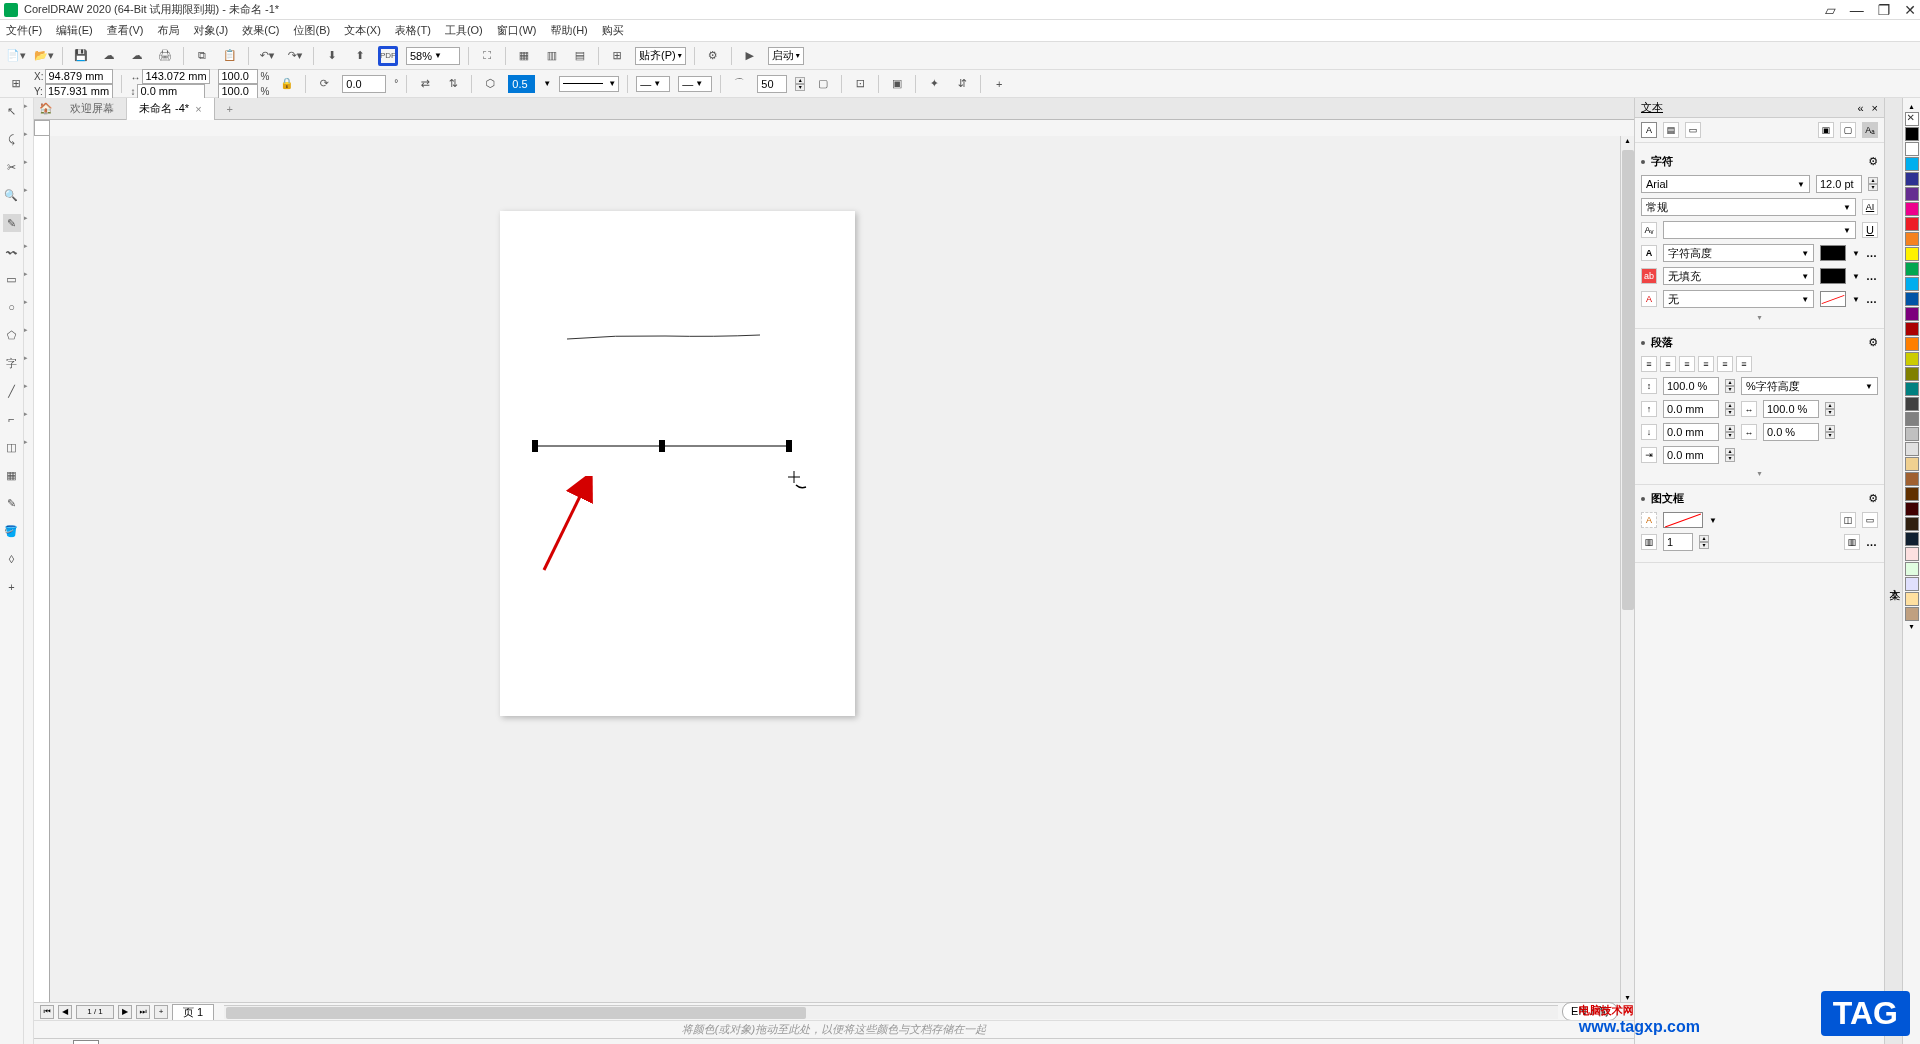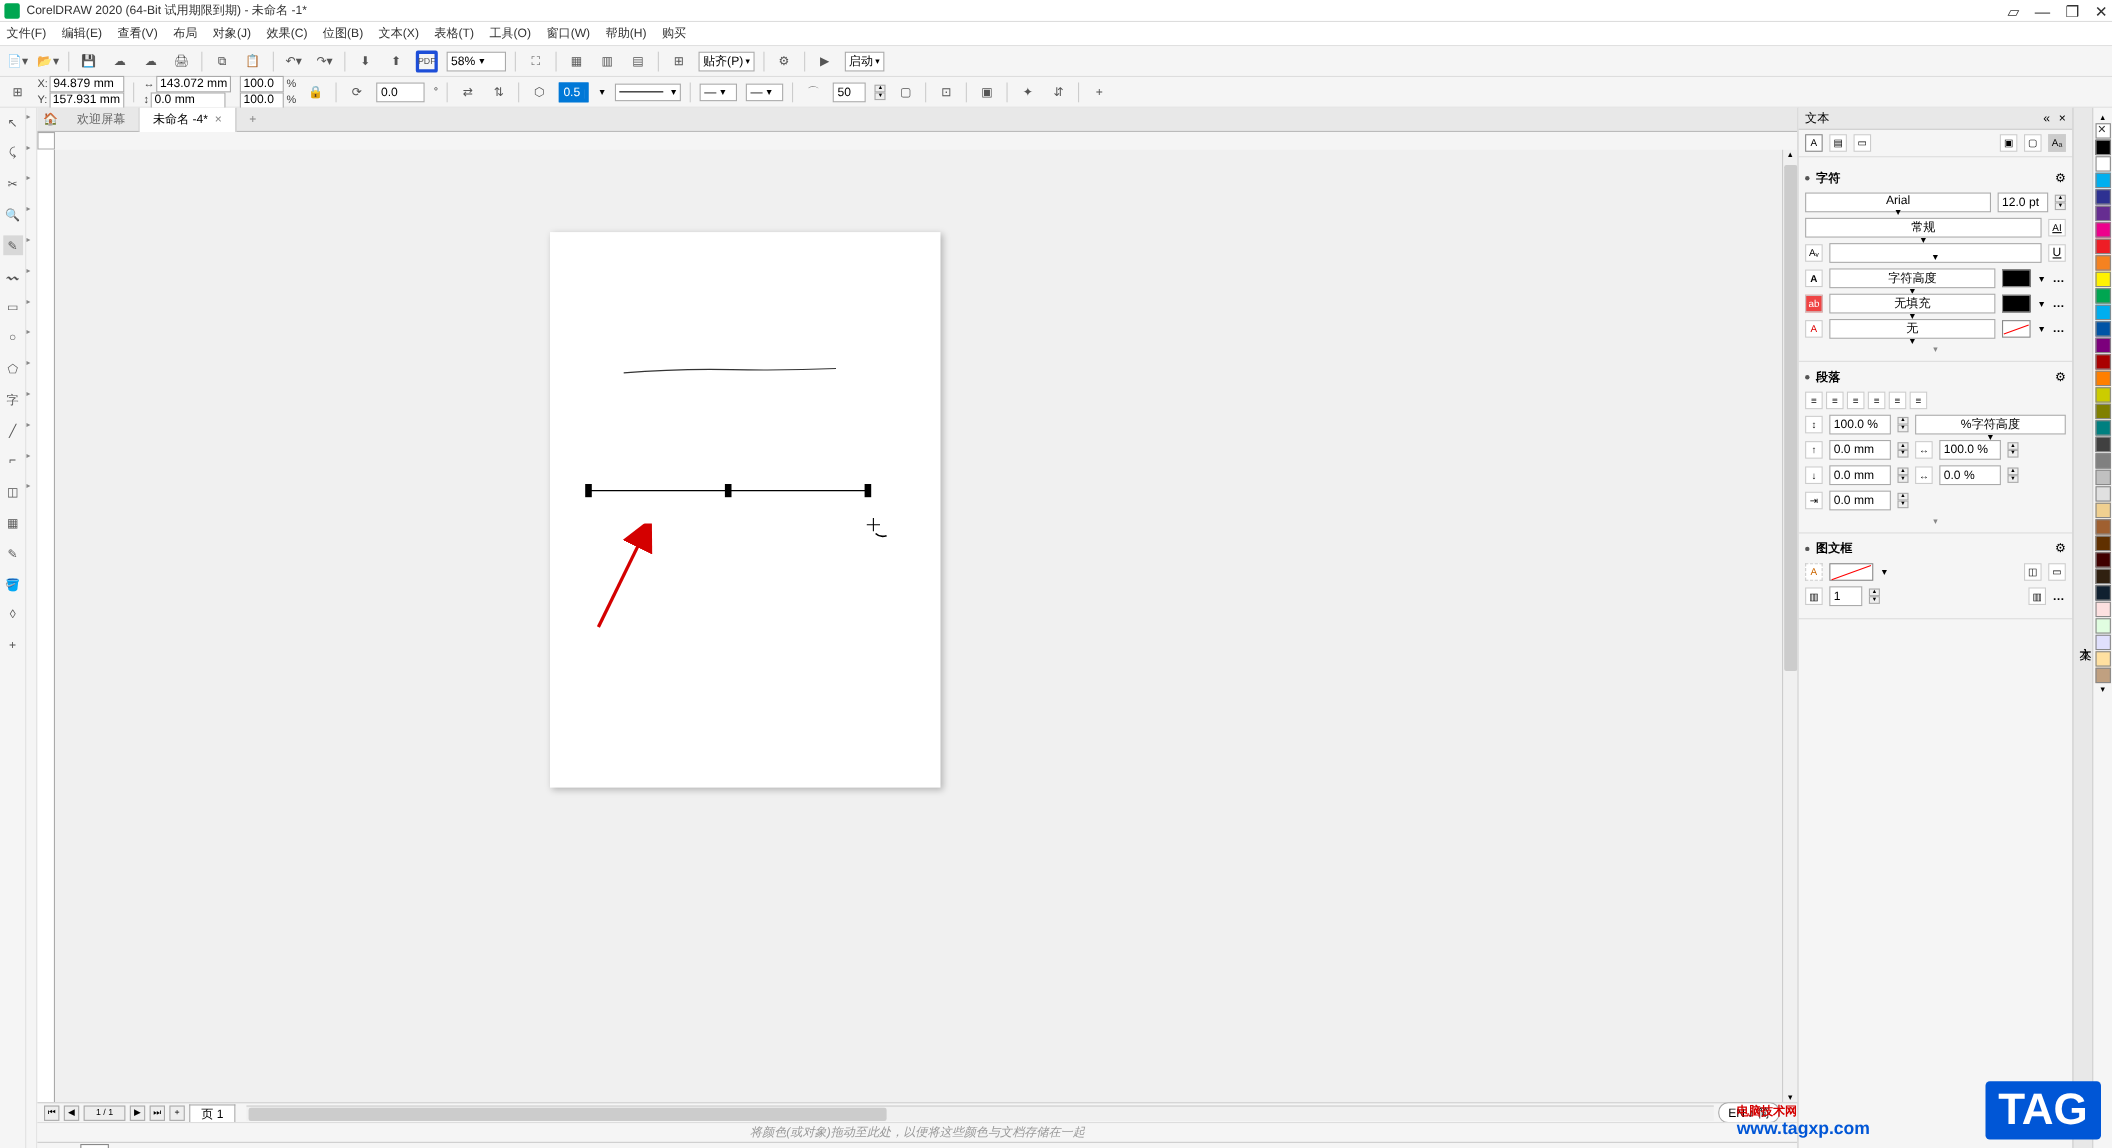--- a/index.html
+++ b/index.html
@@ -36,40 +36,40 @@
 .scroll-v { width: 14px; background: #f0f0f0; border-left: 1px solid #ccc; position: relative; }
 .scroll-v .thumb { position: absolute; left: 1px; width: 12px; background: #ccc; border-radius: 2px; }
 .pagenav { height: 18px; background: #f5f5f5; display: flex; align-items: center; padding: 0 6px; gap: 4px; border-top: 1px solid #ccc; }
 .pagenav .btn { width: 14px; height: 14px; border: 1px solid #aaa; background: #eee; font-size: 8px; display: flex; align-items: center; justify-content: center; cursor: pointer; }
 .pagenav .tab { padding: 0 10px; background: #fff; border: 1px solid #aaa; border-bottom: none; }
 .scroll-h { height: 14px; background: #f0f0f0; border-top: 1px solid #ccc; flex: 1; margin-left: 6px; position: relative; }
 .scroll-h .thumb { position: absolute; top: 1px; height: 12px; background: #ccc; border-radius: 2px; }
 .statusbar2 { height: 18px; background: #f5f5f5; display: flex; align-items: center; padding: 0 6px; gap: 8px; border-top: 1px solid #ccc; }
 .rightpanel { width: 250px; background: #f5f5f5; border-left: 1px solid #ccc; display: flex; flex-direction: column; }
 .panelheader { height: 20px; background: #e8e8e8; display: flex; align-items: center; padding: 0 6px; border-bottom: 1px solid #ccc; }
-.panelheader .title { flex: 1; }
+.panelheader .title { flex: 1; text-decoration: underline; }
 .panelheader .icons { display: flex; gap: 8px; }
 .panelsection { border-bottom: 1px solid #ddd; padding: 6px; }
 .panelsection .shead { display: flex; align-items: center; gap: 6px; margin-bottom: 6px; }
 .panelsection .shead .dot { width: 4px; height: 4px; background: #555; border-radius: 50%; }
 .panelrow { display: flex; align-items: center; gap: 6px; margin-bottom: 5px; }
 .panelinput { height: 18px; border: 1px solid #aaa; background: #fff; padding: 0 3px; }
-.paneldrop { height: 18px; border: 1px solid #aaa; background: #fff; display: flex; align-items: center; padding: 0 4px; cursor: pointer; justify-content: space-between; flex-direction: column; }
+.paneldrop { height: 18px; border: 1px solid #aaa; background: #fff; display: flex; align-items: center; padding: 0 4px; cursor: pointer; justify-content: space-between; }
 .paneldrop .arrow { font-size: 8px; }
 .colorsw { width: 26px; height: 16px; border: 1px solid #888; display: inline-block; }
 .noline { width: 26px; height: 16px; border: 1px solid #888; background: #fff; position: relative; }
 .noline::after { content: ''; position: absolute; left: 0; top: 50%; width: 100%; height: 1px; background: red; transform: rotate(-20deg); }
 .smicon { width: 16px; height: 16px; border: 1px solid #ccc; background: #fff; display: flex; align-items: center; justify-content: center; font-size: 9px; cursor: pointer; }
 .dots { font-weight: bold; letter-spacing: 1px; }
 .colorpalette { width: 18px; background: #f5f5f5; border-left: 1px solid #ccc; display: flex; flex-direction: column; align-items: center; gap: 1px; padding-top: 4px; }
 .colorpalette .sw { width: 14px; height: 14px; border: 1px solid #888; cursor: pointer; }
 .colorpalette .nosw { width: 14px; height: 14px; border: 1px solid #888; background: #fff; position: relative; }
 .colorpalette .nosw::after { content: '✕'; font-size: 10px; color: #333; position: absolute; left: 1px; top: -1px; }
 .watermark1 { position: absolute; right: 220px; bottom: 8px; font-size: 36px; font-weight: bold; color: #d40000; }
-.watermark2 { position: absolute; right: 10px; bottom: 8px; font-size: 40px; font-weight: 900; color: #fff; background: #0056d6; padding: 4px 12px; border-radius: 4px; }
+.watermark2 { position: absolute; right: 10px; bottom: 8px; font-size: 32px; font-weight: 900; color: #fff; background: #0056d6; padding: 4px 12px; border-radius: 4px; }
 .xy-label { font-size: 10px; color: #444; }
 .whbox { display: flex; flex-direction: column; justify-content: center; gap: 0; }
 .whrow { display: flex; align-items: center; gap: 2px; }
 .toolbar2 .coord-input { width: 68px; height: 15px; border: 1px solid #aaa; padding: 0 2px; }
 .spinners { display: flex; flex-direction: column; width: 10px; }
 .spinners span { height: 7px; border: 1px solid #aaa; font-size: 6px; line-height: 5px; text-align: center; background: #eee; cursor: pointer; }
 .linestyle { width: 60px; height: 16px; border: 1px solid #aaa; background: #fff; display: flex; align-items: center; cursor: pointer; }
 .linestyle .line { flex: 1; height: 1px; background: #000; margin: 0 3px; }
 .linestyle .arrow { font-size: 8px; padding: 0 2px; }
 .imemode { padding: 1px 8px; border: 1px solid #aaa; background: #fff; border-radius: 9px; margin-left: auto; margin-right: 10px; }

